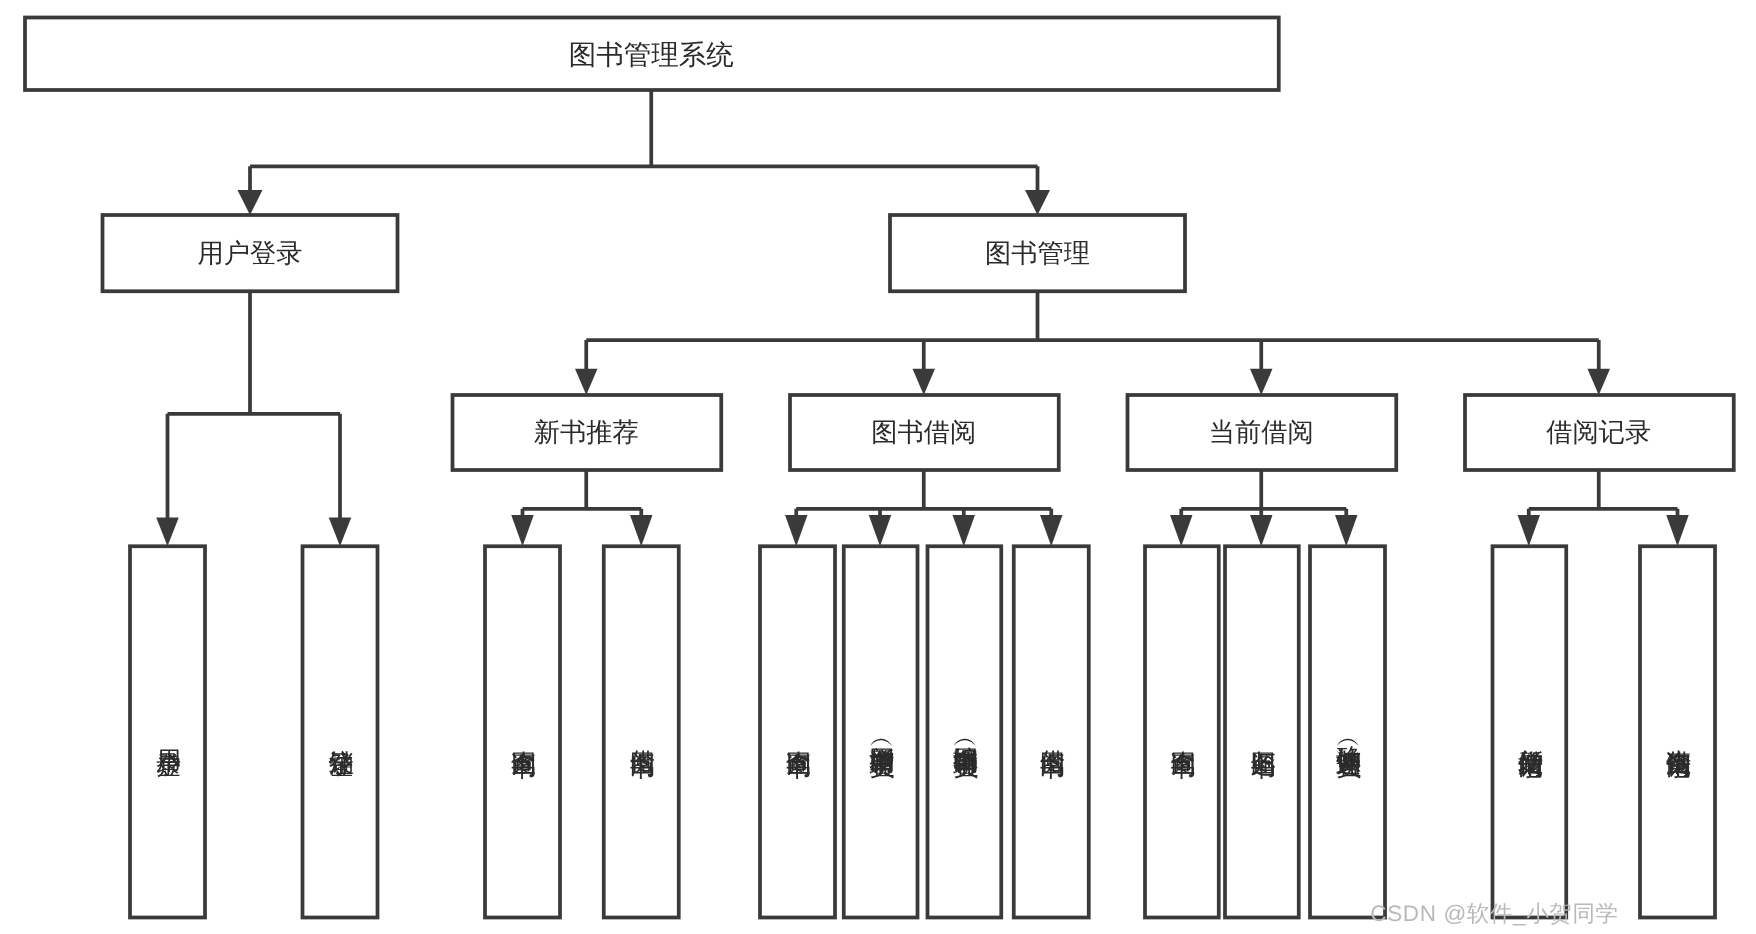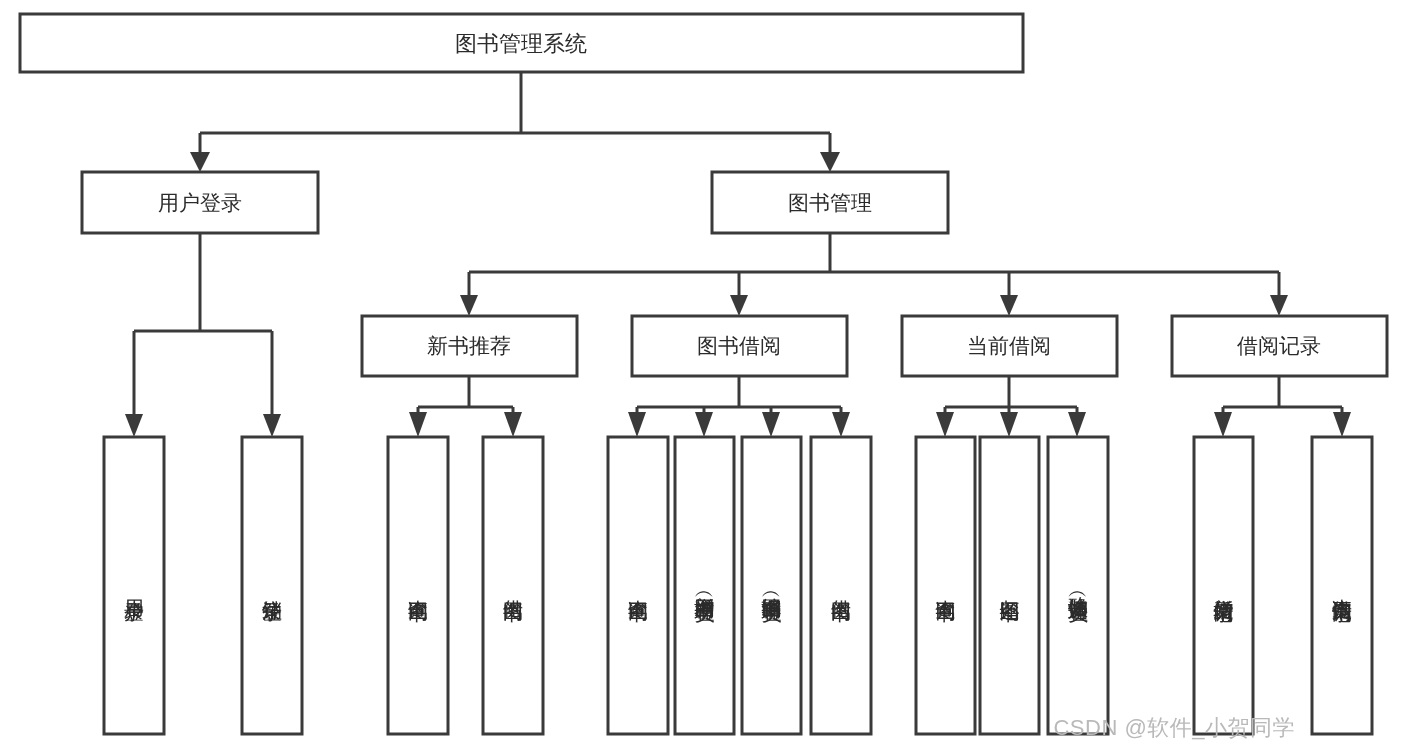--- a/index.html
+++ b/index.html
@@ -69,21 +69,21 @@
     text-orientation: upright;
     letter-spacing: 1px;
     white-space: nowrap;
     text-align: center;
   }
   .watermark {
     position: absolute;
     right: 8px;
     bottom: 4px;
     font-family: "Liberation Sans", "DejaVu Sans", sans-serif;
-    font-size: 22px;
+    font-size: 18px;
     color: #b9b9b9;
     letter-spacing: 0.5px;
     user-select: none;
   }
 </style>
 </head>
 <body>
 
 <div id="diagram-root">
 

